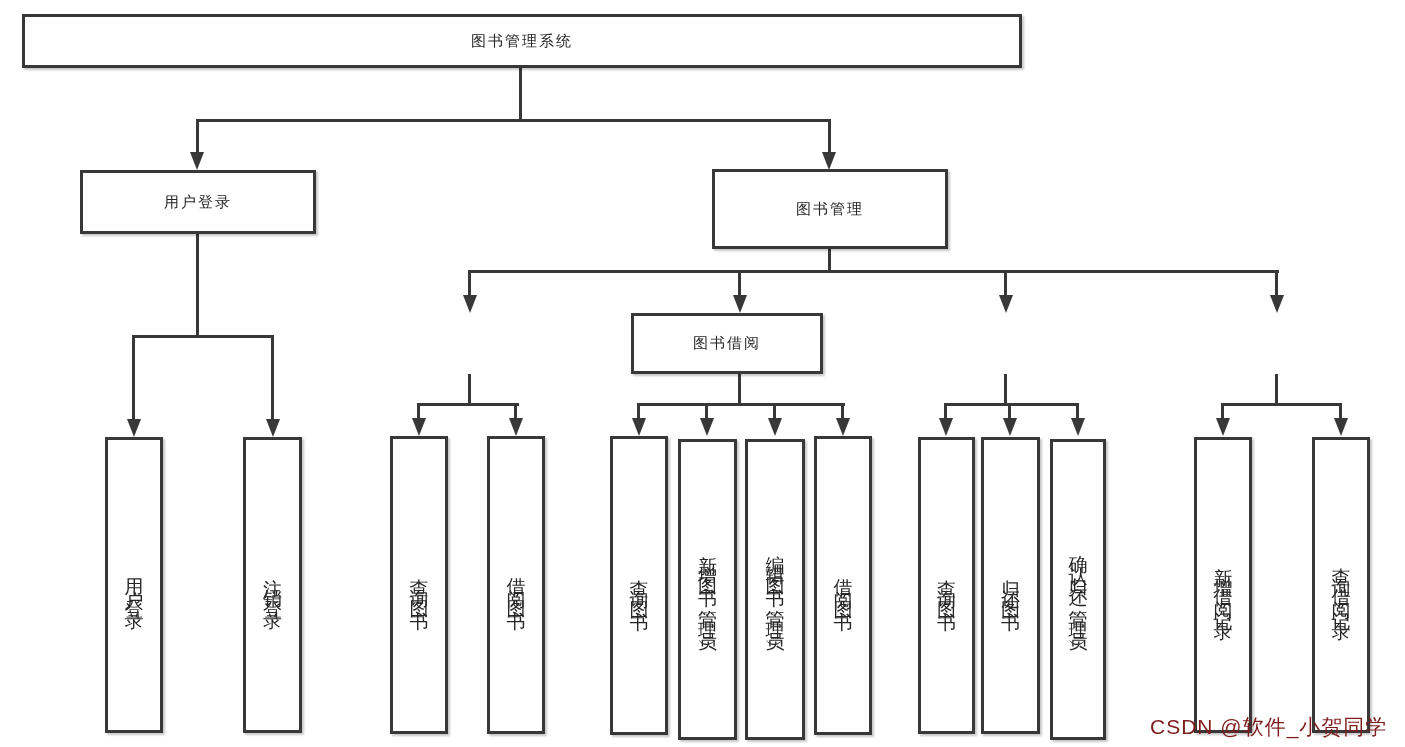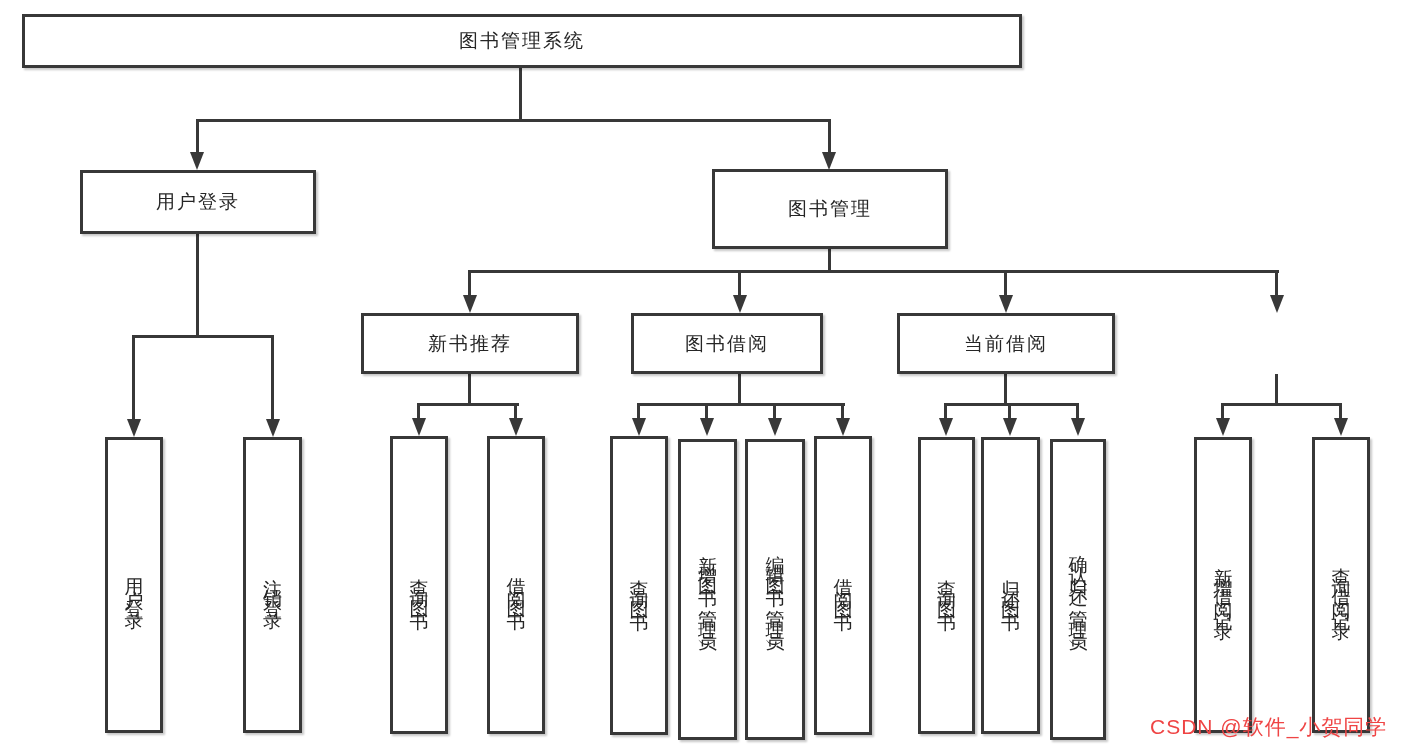--- a/index.html
+++ b/index.html
@@ -15,21 +15,21 @@
     position: absolute;
     box-sizing: border-box;
     border: 3px solid #383838;
     background: #ffffff;
     box-shadow: 2px 2px 2px rgba(0,0,0,0.22);
     display: flex;
     align-items: center;
     justify-content: center;
     color: #262626;
   }
-  .hnode { font-size: 19px; letter-spacing: 2px; white-space: nowrap; align-items: center; }
+  .hnode { font-size: 15px; letter-spacing: 2px; white-space: nowrap; align-items: center; }
   .vnode .vtext {
     writing-mode: vertical-rl;
     -webkit-writing-mode: vertical-rl;
     text-orientation: mixed;
     font-size: 19px;
     letter-spacing: 11px;
     line-height: 1.05;
     white-space: nowrap;
   }
   .vline, .hline { position: absolute; background: #383838; }
@@ -39,21 +39,21 @@
     border-left: 7px solid transparent;
     border-right: 7px solid transparent;
     border-top: 18px solid #383838;
   }
   .watermark {
     position: absolute;
     left: 1150px;
     top: 713px;
     font-size: 21px;
     letter-spacing: 1px;
-    color: #ef4444;
+    color: #7f1d1d;
     z-index: 5;
     white-space: nowrap;
   }
 </style>
 </head>
 <body>
 
 <div class="canvas">
 
   <div class="vline" style="left:519px;top:68px;width:3px;height:52px"></div>
@@ -119,28 +119,22 @@
     <span>图书管理系统</span>
   </div>
 
   <div class="node hnode" style="left:80px;top:170px;width:236px;height:64px">
     <span>用户登录</span>
   </div>
   <div class="node hnode" style="left:712px;top:169px;width:236px;height:80px">
     <span>图书管理</span>
   </div>
 
-  <div class="node hnode" style="left:361px;top:313px;width:218px;height:61px">
-    <span>新书推荐</span>
-  </div>
   <div class="node hnode" style="left:631px;top:313px;width:192px;height:61px">
     <span>图书借阅</span>
-  </div>
-  <div class="node hnode" style="left:897px;top:313px;width:218px;height:61px">
-    <span>当前借阅</span>
   </div>
 
   <div class="node vnode" style="left:105px;top:437px;width:58px;height:296px">
     <span class="vtext">用户登录</span>
   </div>
   <div class="node vnode" style="left:243px;top:437px;width:59px;height:296px">
     <span class="vtext">注销登录</span>
   </div>
 
   <div class="node vnode" style="left:390px;top:436px;width:58px;height:298px">

